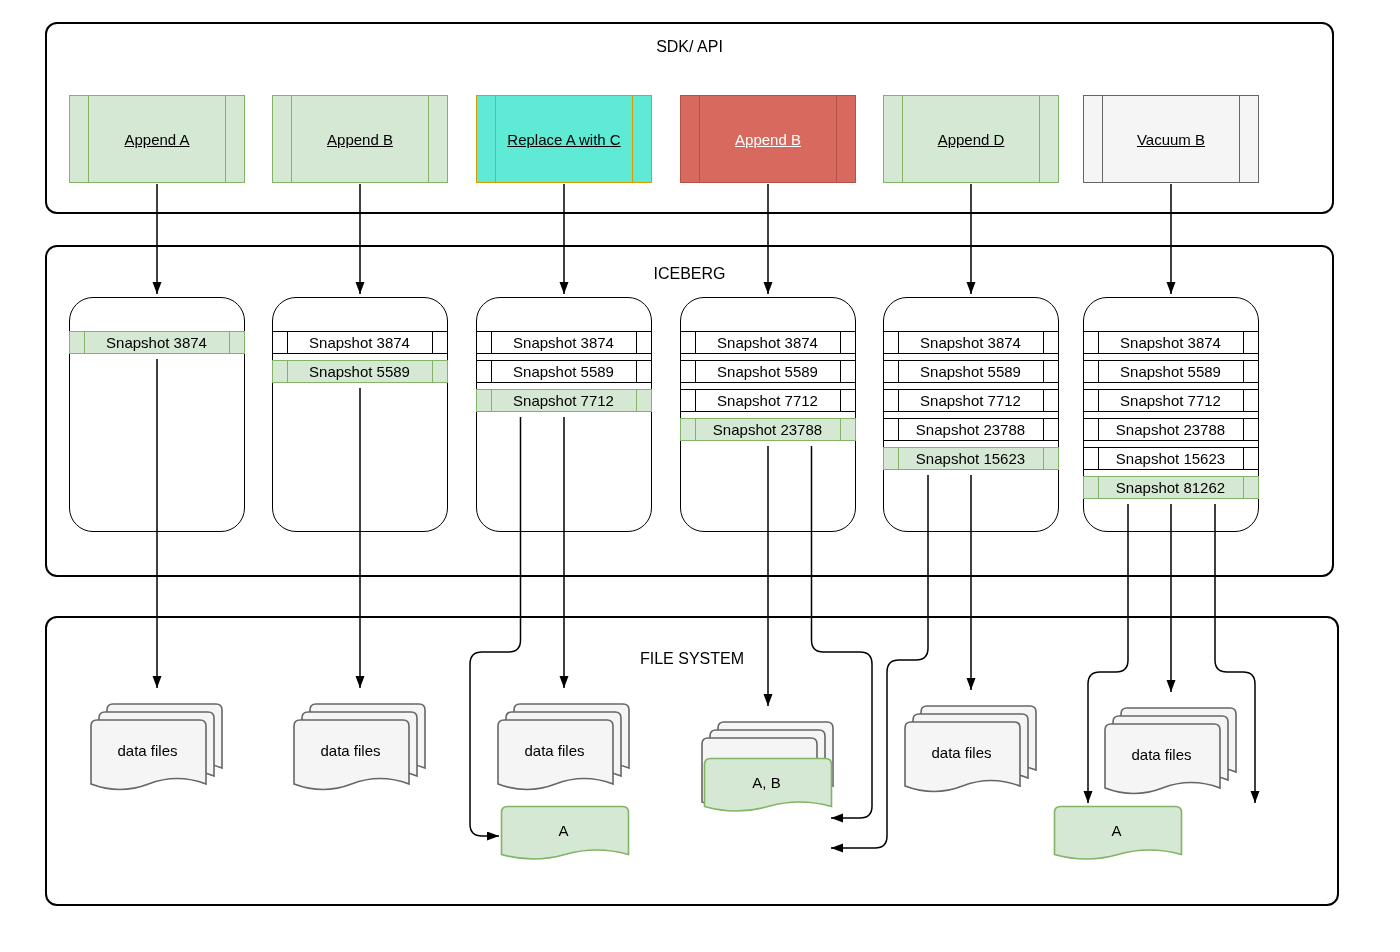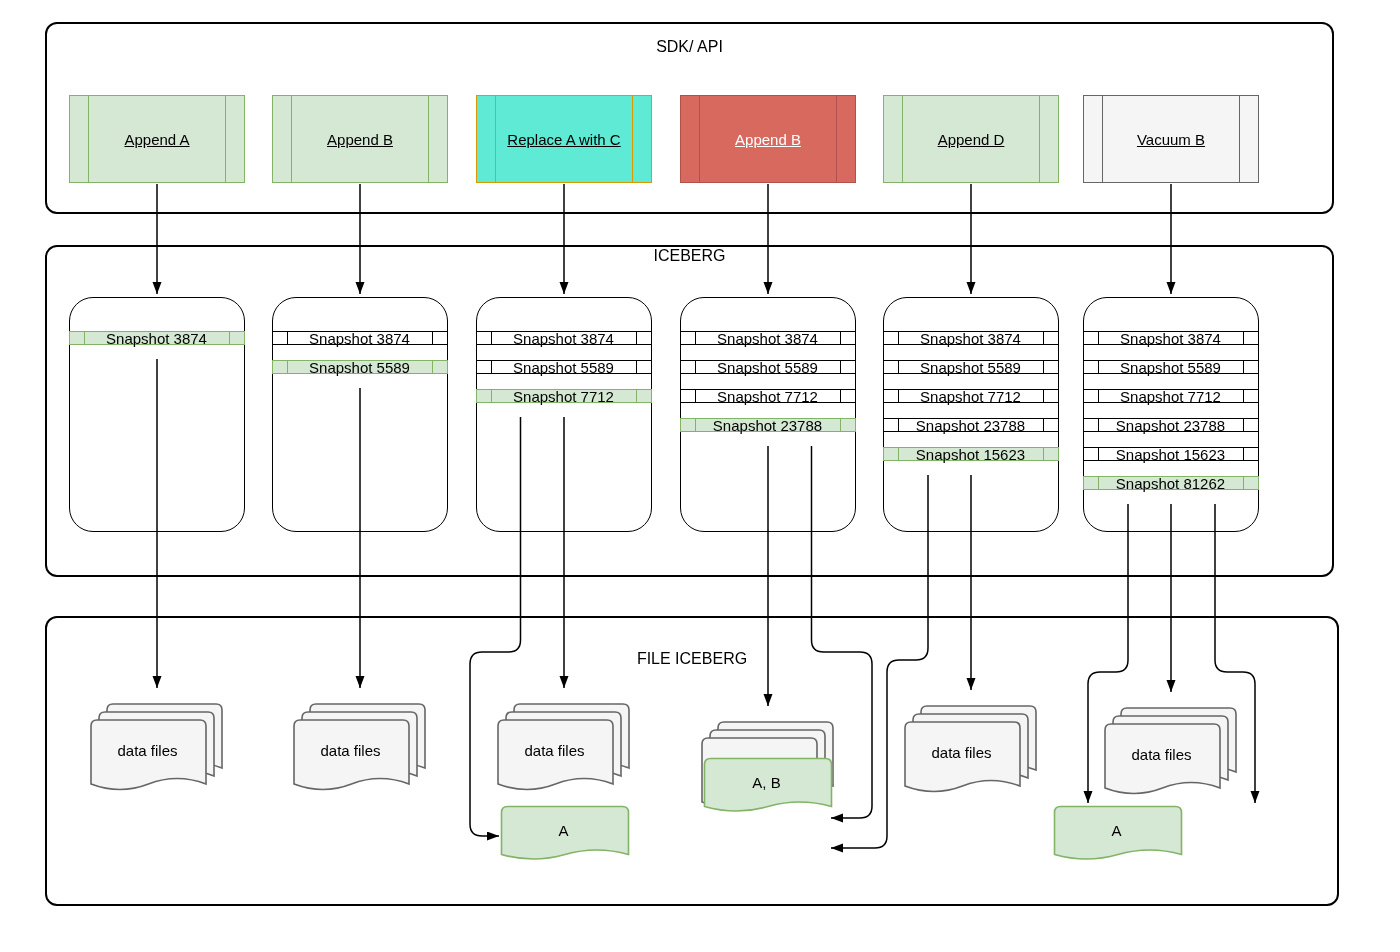--- a/index.html
+++ b/index.html
@@ -12,21 +12,21 @@
   .sec-title{position:absolute;left:0;right:0;text-align:center;font-size:16px;color:#000;}
 
   
   .proc{position:absolute;box-sizing:border-box;display:flex;align-items:center;
         justify-content:center;font-size:15px;text-align:center;}
   .proc::before,.proc::after{content:"";position:absolute;top:-1px;bottom:-1px;width:0;
         border-left:1.5px solid var(--pc);}
   .proc::before{left:var(--inset);}
   .proc::after{right:var(--inset);}
   .btn{--inset:18px;width:176px;height:88px;top:95px;text-decoration:underline;}
-  .snap{--inset:14px;left:0;width:176px;height:14px;}
+  .snap{--inset:14px;left:0;width:176px;height:23px;}
 
   .st-green{--pc:#82b366;background:#d5e8d4;border:1.5px solid #82b366;}
   .st-orange{--pc:#d79b00;background:#5eead4;border:1.5px solid #d79b00;}
   .st-red{--pc:#b0524a;background:#d7695e;border:1.5px solid #b0524a;color:#fff;}
   .st-gray{--pc:#666666;background:#f5f5f5;border:1.5px solid #666666;}
   .st-white{--pc:#000000;background:#ffffff;border:1.5px solid #000000;}
 
   
   .ibox{position:absolute;top:297px;width:176px;height:235px;background:#fff;
         border:1.5px solid #000;border-radius:24px;box-sizing:border-box;}
@@ -45,24 +45,24 @@
 </style>
 </head>
 <body>
 
 <div id="canvas">
 
   <div class="container" id="sdk-box">
     <div class="sec-title" style="top:14px">SDK/ API</div>
   </div>
   <div class="container" id="iceberg-box">
-    <div class="sec-title" style="top:0">ICEBERG</div>
+    <div class="sec-title" style="top:18px">ICEBERG</div>
   </div>
   <div class="container" id="fs-box">
-    <div class="sec-title" style="top:32px">FILE ICEBERG</div>
+    <div class="sec-title" style="top:32px">FILE SYSTEM</div>
   </div>
 
   <div class="proc btn st-green" style="left:69px">Append A</div>
   <div class="proc btn st-green" style="left:272px">Append B</div>
   <div class="proc btn st-orange" style="left:476px">Replace A with C</div>
   <div class="proc btn st-red" style="left:680px">Append B</div>
   <div class="proc btn st-green" style="left:883px">Append D</div>
   <div class="proc btn st-gray" style="left:1083px">Vacuum B</div>
 
   <div class="ibox" style="left:69px">

